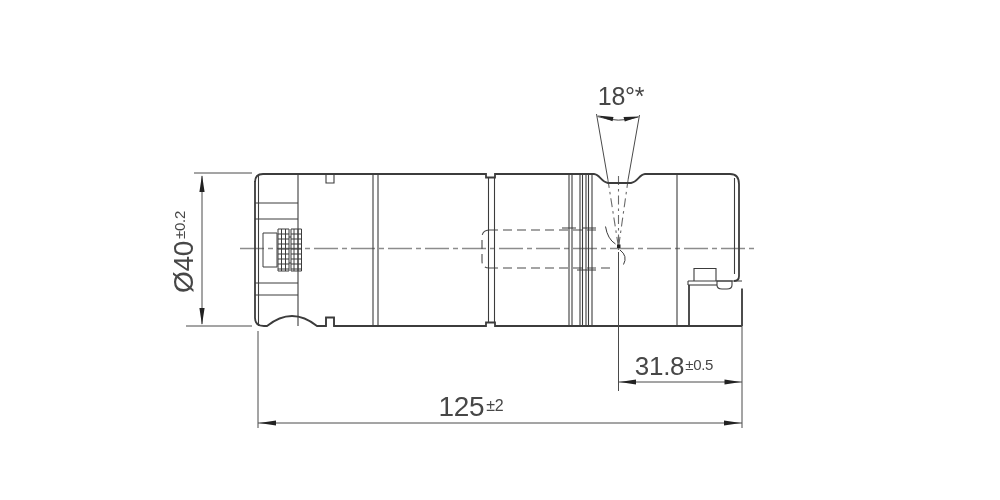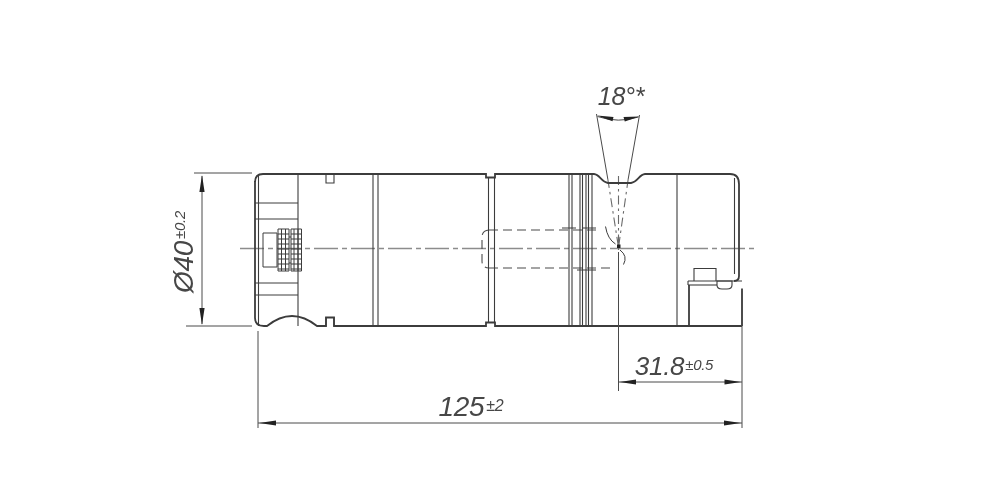--- a/index.html
+++ b/index.html
@@ -1,17 +1,17 @@
 <!DOCTYPE html>
 <html><head>
 <meta charset="utf-8">
 <style>
   html,body{margin:0;padding:0;background:#ffffff;}
   .canvas{position:relative;width:1000px;height:448px;background:#ffffff;overflow:hidden;
-          font-family:"Liberation Sans", sans-serif;font-style:italic;}
+          font-family:"Liberation Sans", sans-serif;}
   svg text{fill:#474747;font-family:"Liberation Sans", sans-serif;letter-spacing:-0.3px;}
   .ln{stroke:#3c3c3c;fill:none;}
   .outline{stroke-width:1.8;}
   .inner{stroke-width:1.1;}
   .fine{stroke-width:1;}
   .dim{stroke:#4a4a4a;stroke-width:1;fill:none;}
   .cl{stroke:#8c8c8c;stroke-width:1.5;fill:none;stroke-dasharray:24 4 5 4;}
   .axis{stroke:#6a6a6a;stroke-width:1.1;fill:none;stroke-dasharray:9 4 2.5 4;}
   .hid{stroke:#4a4a4a;stroke-width:1.1;fill:none;stroke-dasharray:9 5;}
   .arr{fill:#222222;stroke:none;}

